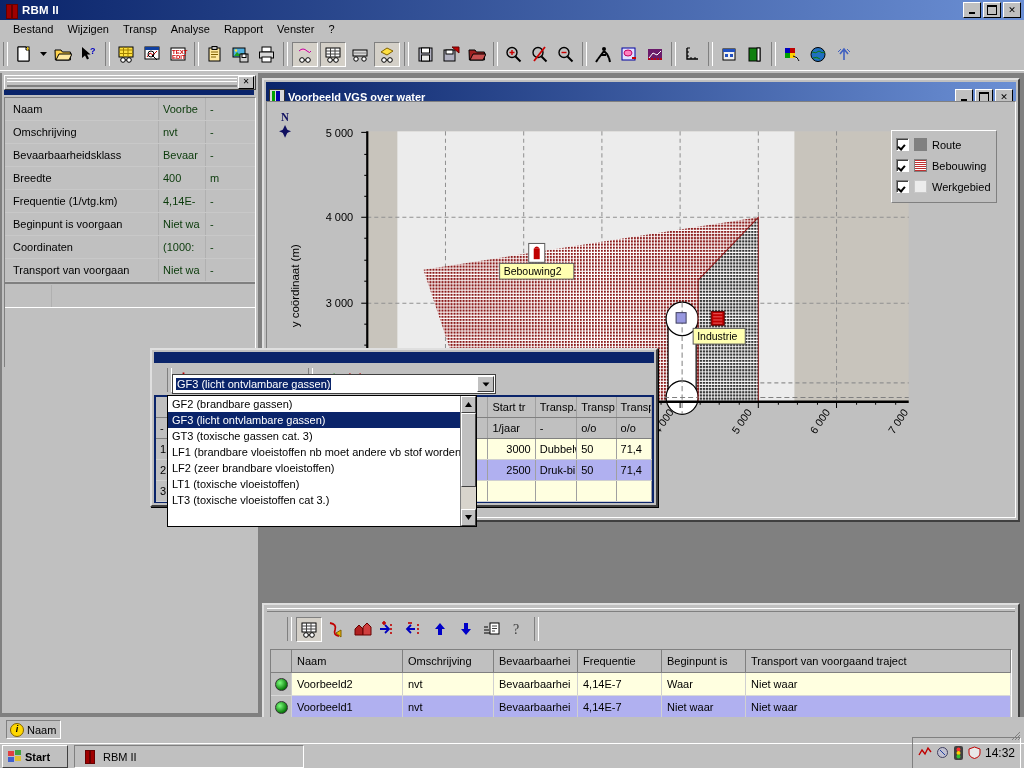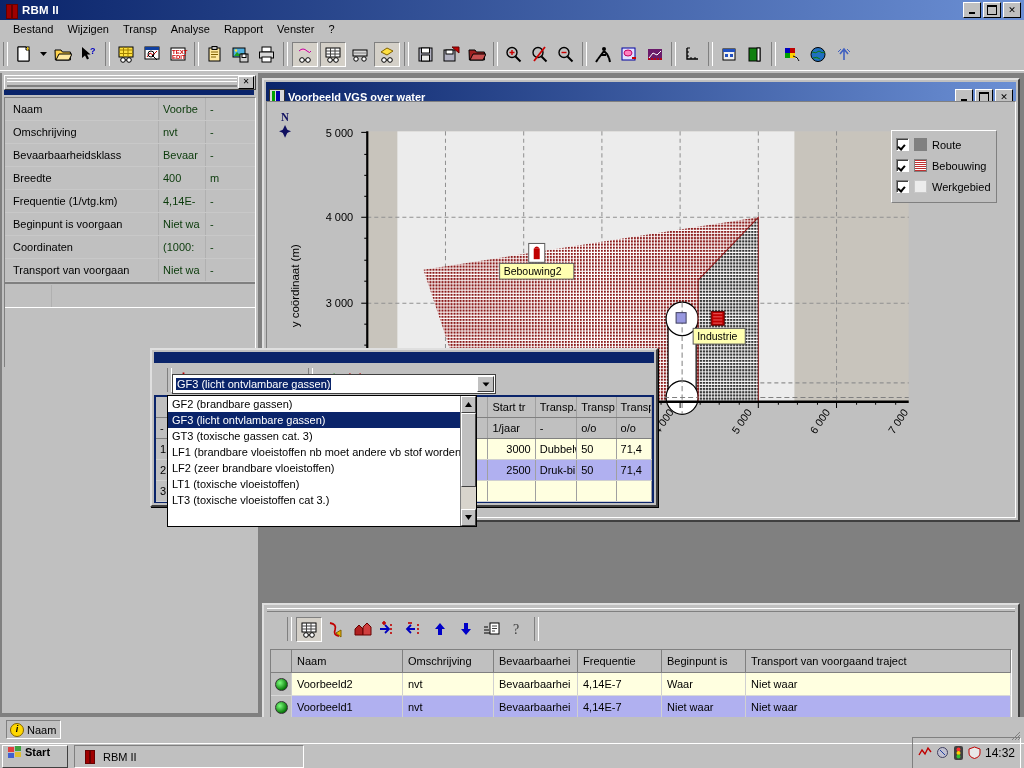--- a/index.html
+++ b/index.html
@@ -125,21 +125,21 @@
   .dl-up,.dl-dn{height:15px;background:#c0c0c0;border-top:1px solid #fff;border-left:1px solid #fff;border-right:1px solid #404040;border-bottom:1px solid #404040;display:flex;align-items:center;justify-content:center;font-size:7px;}
   .dl-thumb{height:72px;background:#c0c0c0;border-top:1px solid #fff;border-left:1px solid #fff;border-right:1px solid #404040;border-bottom:1px solid #404040;margin-top:0px;}
   .dl-track{flex:1;}
 
   
   .hintbar{position:absolute;left:0;top:717px;width:1024px;height:26px;background:#c0c0c0;}
   .hintpanel{position:absolute;left:6px;top:3px;width:50px;height:17px;background:#c0c0c0;border:1px solid #808080;border-right-color:#fff;border-bottom-color:#fff;display:flex;align-items:center;gap:3px;padding-left:3px;font-size:11px;}
   .hint-i{width:12px;height:12px;border-radius:50%;background:#ffd800;border:1px solid #806000;color:#000;font-size:9px;font-style:italic;font-weight:bold;text-align:center;line-height:11px;}
   .gripper{position:absolute;right:3px;bottom:2px;width:12px;height:12px;}
   .taskbar{position:absolute;left:0;top:743px;width:1024px;height:25px;background:#c0c0c0;border-top:1px solid #fff;display:flex;align-items:center;}
-  .startbtn{margin-left:2px;height:21px;min-width:54px;display:flex;gap:3px;padding:0 5px;background:#c0c0c0;border-top:1px solid #fff;border-left:1px solid #fff;border-right:1px solid #404040;border-bottom:1px solid #404040;font-weight:bold;font-size:11px;}
+  .startbtn{margin-left:2px;height:21px;min-width:54px;display:flex;align-items:center;gap:3px;padding:0 5px;background:#c0c0c0;border-top:1px solid #fff;border-left:1px solid #fff;border-right:1px solid #404040;border-bottom:1px solid #404040;font-weight:bold;font-size:11px;}
   .win-logo{width:14px;height:13px;position:relative;}
   .win-logo i{position:absolute;width:6px;height:5px;display:block;}
   .taskitem{margin-left:6px;height:21px;width:218px;display:flex;align-items:center;gap:5px;padding:0 5px;background:#c0c0c0;border:1px solid #808080;border-right-color:#fff;border-bottom-color:#fff;font-size:11px;}
   .tray{margin-left:auto;margin-right:3px;height:21px;display:flex;align-items:flex-start;gap:4px;padding:8px 5px;border:1px solid #808080;border-right-color:#fff;border-bottom-color:#fff;font-size:12px;}
 </style>
 </head>
 <body>
 
 <div class="app">
 

